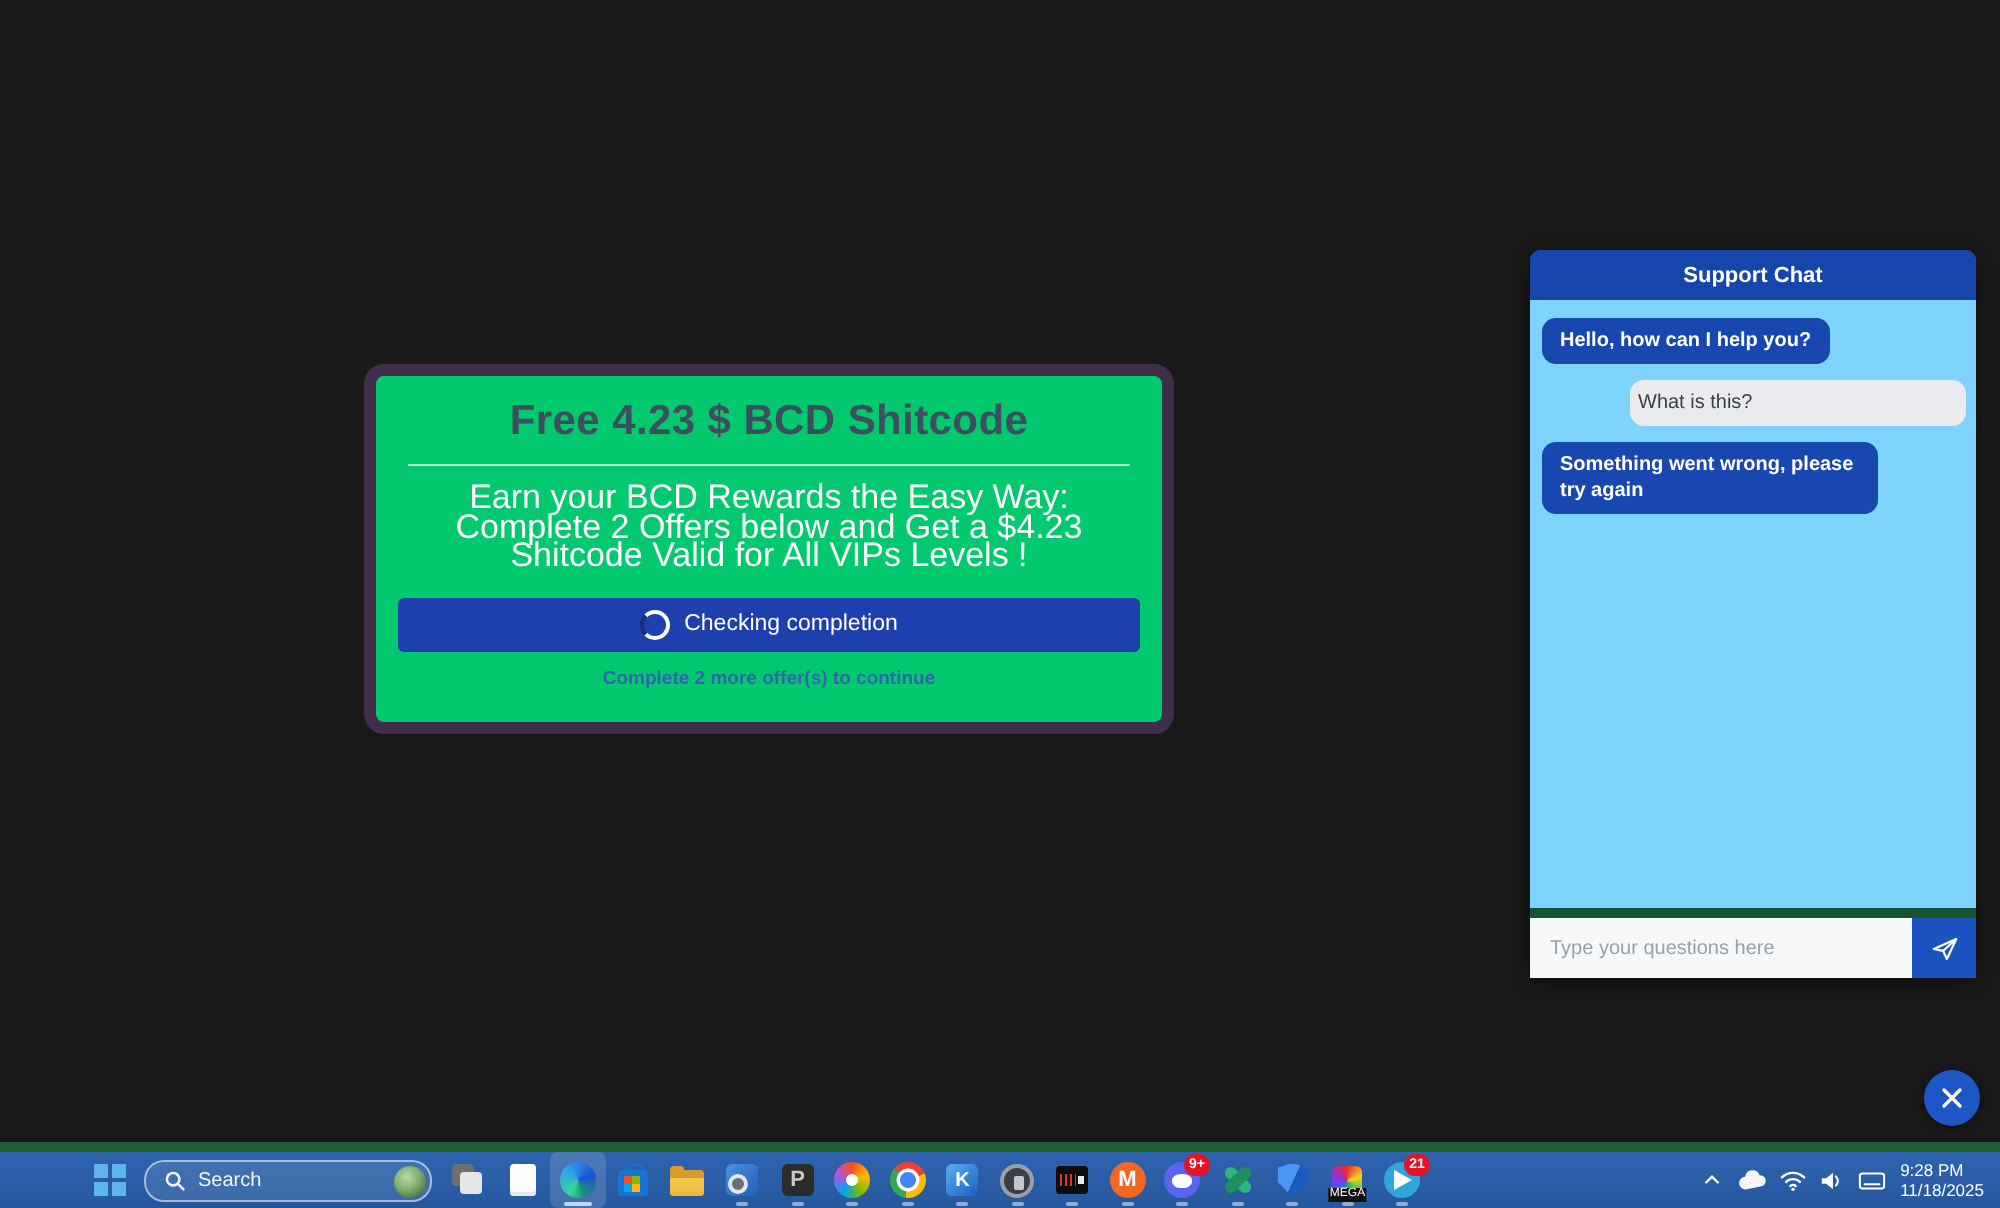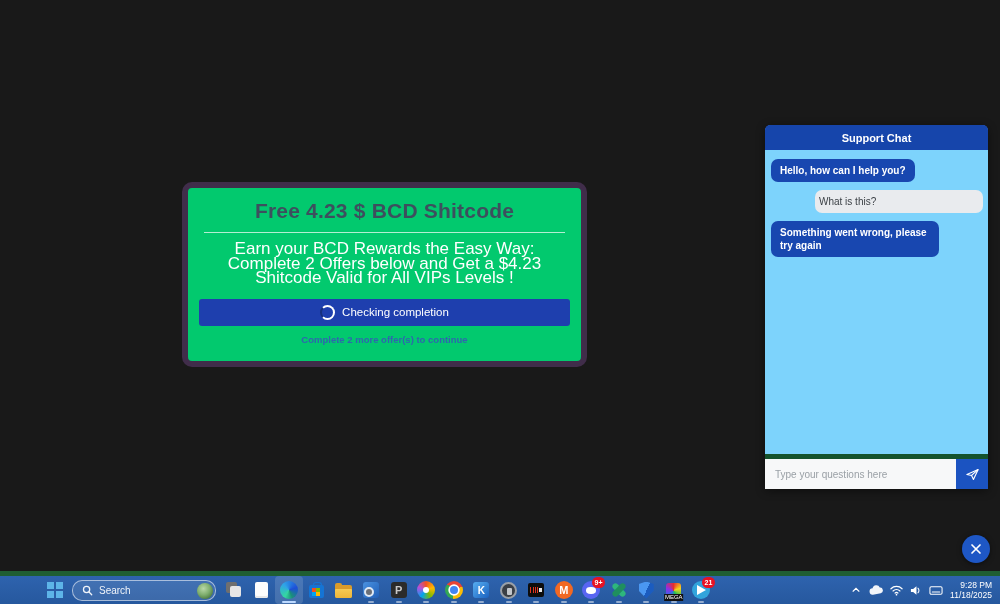--- a/index.html
+++ b/index.html
@@ -109,21 +109,21 @@
   .i-shield{width:15px;height:17px;background:linear-gradient(115deg,#4a97f2 50%,#1b5cc0 50%);
     clip-path:polygon(50% 0,100% 14%,100% 55%,50% 100%,0 55%,0 14%)}
   .i-mega{width:15px;height:15px;border-radius:3px;
     background:conic-gradient(#e62e2e,#f7d21e,#27c24c,#2e6ce6,#8f2ee6,#e62e2e)}
   .i-tg{width:18px;height:18px;border-radius:50%;background:#32a4dc}
   .i-tg::after{content:"";position:absolute;left:5px;top:4px;width:0;height:0;
     border-left:9px solid #fff;border-top:5px solid transparent;border-bottom:5px solid transparent}
 
   .tray{position:absolute;right:0;top:576px;height:28px;display:flex;align-items:center}
   .tray-ic{width:20px;height:28px;display:flex;align-items:center;justify-content:center;cursor:pointer}
-  .clock{margin:0 8px 0 4px;text-align:right;color:#fff;font-size:8.5px;line-height:10px;cursor:pointer}
+  .clock{margin:0 8px 0 4px;color:#fff;font-size:8.5px;line-height:10px;cursor:pointer}
 </style>
 </head>
 <body>
 
 <div class="offer-card">
   <div class="offer-title">Free 4.23 $ BCD Shitcode</div>
   <div class="offer-divider"></div>
   <div class="offer-desc">Earn your BCD Rewards the Easy Way: Complete 2 Offers below and Get a $4.23 Shitcode Valid for All VIPs Levels !</div>
   <button class="offer-btn">
     <span class="spinner"></span>

